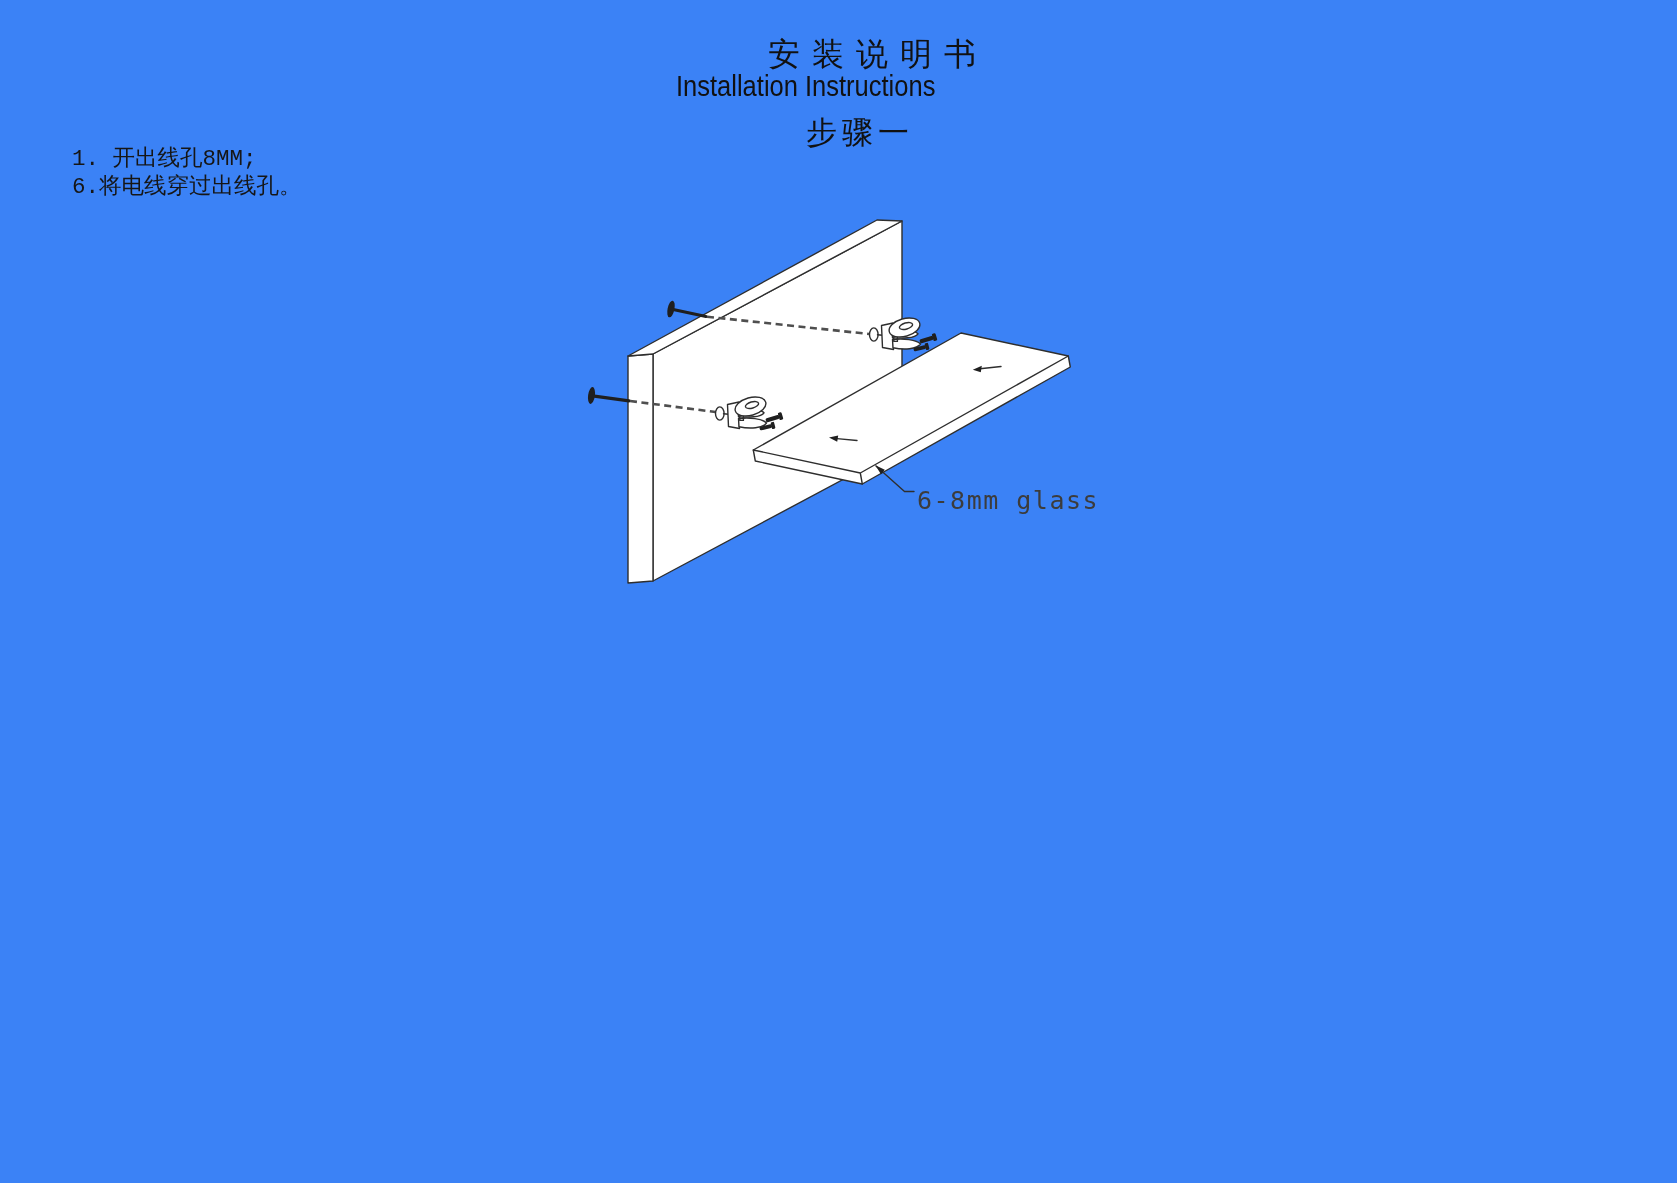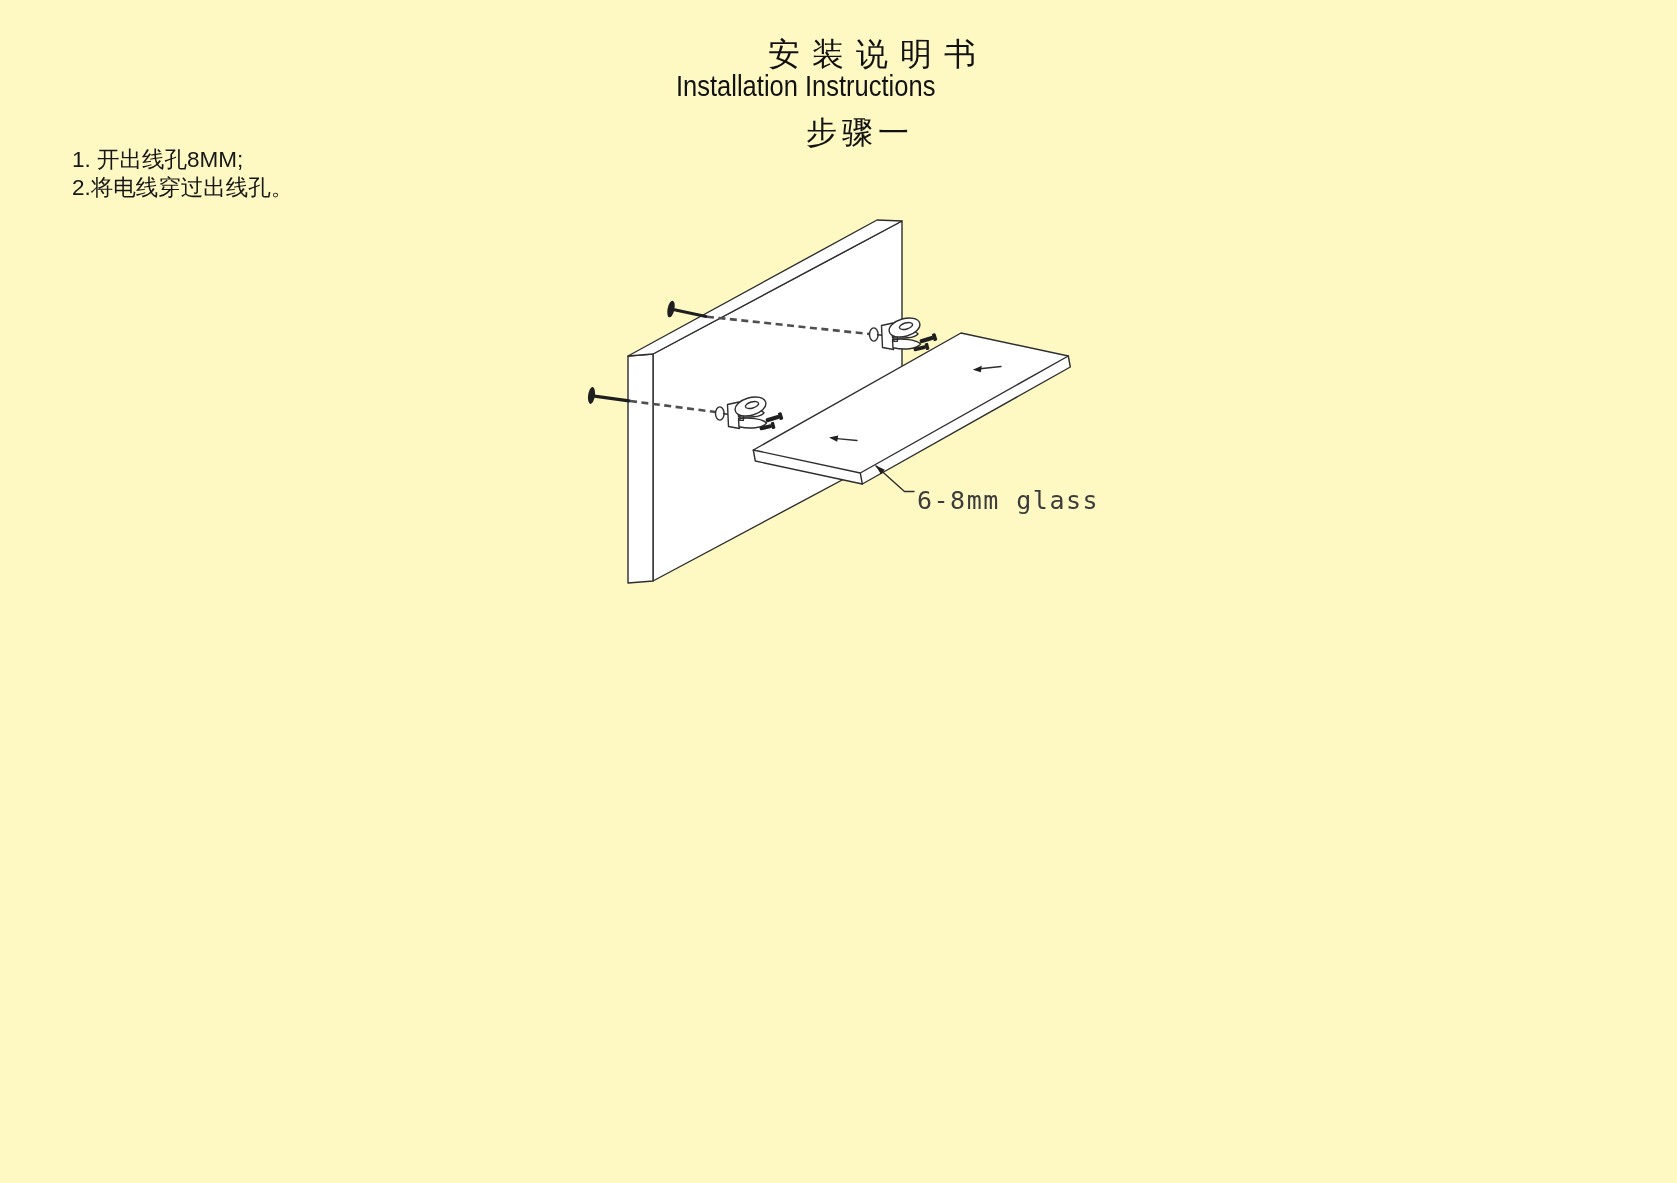--- a/index.html
+++ b/index.html
@@ -1,37 +1,37 @@
 <!DOCTYPE html>
 <html><head>
 <meta charset="utf-8">
 <style>
   html,body{
     margin:0;padding:0;background:#ffffff;
     width:1677px;height:1183px;overflow:hidden;
     font-family:"Liberation Sans",sans-serif;
   }
-  .page{position:relative;width:1677px;height:1183px;background:#fef9c3;}
+  .page{position:relative;width:1677px;height:1183px;background:#3b82f6;}
   .title-zh{
     position:absolute;left:768px;top:33px;
     font-size:32px;letter-spacing:12px;color:#111;
     font-family:"Liberation Sans",sans-serif;white-space:nowrap;
   }
   .title-en{
     position:absolute;left:676px;top:69px;
     font-size:30px;color:#111;white-space:nowrap;
     transform:scaleX(.85);transform-origin:left top;
   }
   .step-heading{
     position:absolute;left:806px;top:112px;
     font-size:31px;letter-spacing:5px;color:#111;white-space:nowrap;
   }
   .instructions{
     position:absolute;left:72px;top:146px;
-    font-family:Liberation Sans, sans-serif;
+    font-family:Liberation Mono, monospace;
     font-size:22.5px;line-height:27.5px;color:#161616;white-space:nowrap;
   }
   svg.diagram{position:absolute;left:0;top:0;}
   .ln{fill:none;stroke:#2e2e2e;stroke-width:1.4;stroke-linejoin:round;stroke-linecap:round;}
   .face{fill:#ffffff;stroke:#2e2e2e;stroke-width:1.4;stroke-linejoin:round;}
   .dash{fill:none;stroke:#4f4f4f;stroke-width:2.6;stroke-dasharray:7 4.5;}
   .shaft{fill:none;stroke:#1f1f1f;stroke-width:3.2;stroke-linecap:round;}
   .dark{fill:#1f1f1f;stroke:none;}
   .cad-label{
     font-family:"DejaVu Sans Mono",monospace;
@@ -44,21 +44,21 @@
 <div class="page">
 
   <div class="title-zh">安装说明书</div>
 
   <div class="title-en">Installation Instructions</div>
 
   <div class="step-heading">步骤一</div>
 
   <div class="instructions">
     <div>1. 开出线孔8MM;</div>
-    <div>2.将电线穿过出线孔。</div>
+    <div>6.将电线穿过出线孔。</div>
   </div>
 
   <svg class="diagram" width="1677" height="1183" viewBox="0 0 1677 1183">
 
     <defs>
 
       <g id="clampShape">
         <ellipse class="face" cx="873.8" cy="334.5" rx="4.3" ry="6.6"></ellipse>
         <line class="ln" x1="877.5" y1="334.8" x2="882.5" y2="335.2" stroke-width="2"></line>
         <path class="face" d="M 881.5,325.5 L 893,323 L 893.5,349.5 L 882.5,347.5 Z"></path>

